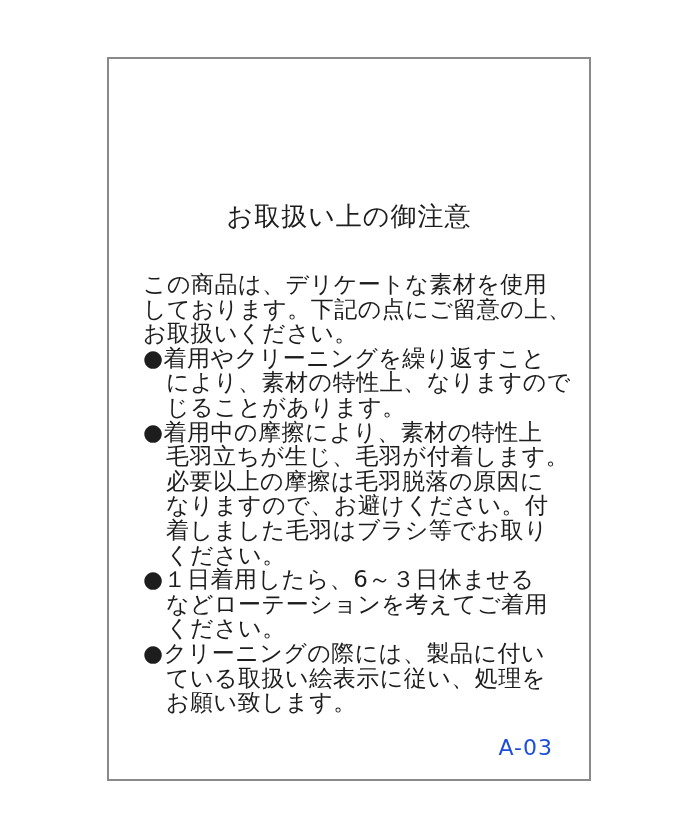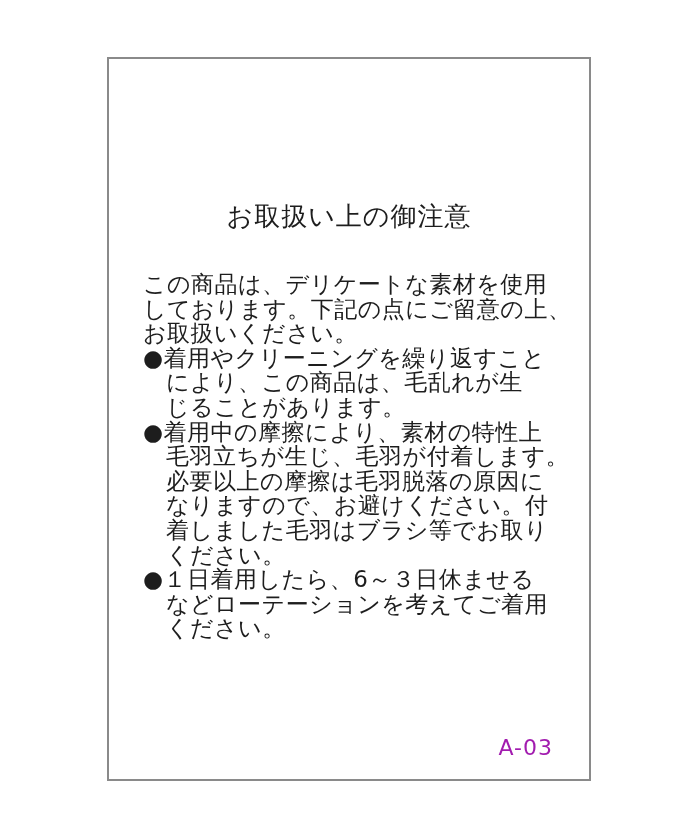--- a/index.html
+++ b/index.html
@@ -55,50 +55,53 @@
   }
   .bullet-item {
     white-space: pre;
     padding-left: 23px;
     text-indent: -23px;
   }
   .label-code {
     position: absolute;
     top: 676px;
     right: 36px;
-    color: #a21caf;
+    color: #1d4ed8;
     font-size: 22px;
     letter-spacing: 1px;
     white-space: pre;
   }
 </style>
 </head>
 <body>
 
 <div class="stage">
   <div class="care-card">
 
     <div class="title-block">
       <div class="title-line">お取扱い上の御注意</div>
     </div>
 
     <div class="body-block">
       <div class="intro-text">この商品は、デリケートな素材を使用
 しております。下記の点にご留意の上、
 お取扱いください。</div>
       <div class="bullet-item">●着用やクリーニングを繰り返すこと
-により、この商品は、毛乱れが生
+により、素材の特性上、なりますので
 じることがあります。</div>
       <div class="bullet-item">●着用中の摩擦により、素材の特性上
 毛羽立ちが生じ、毛羽が付着します。
 必要以上の摩擦は毛羽脱落の原因に
 なりますので、お避けください。付
 着しました毛羽はブラシ等でお取り
 ください。</div>
       <div class="bullet-item">●１日着用したら、6～３日休ませる
 などローテーションを考えてご着用
 ください。</div>
+      <div class="bullet-item">●クリーニングの際には、製品に付い
+ている取扱い絵表示に従い、処理を
+お願い致します。</div>
     </div>
 
     <div class="label-code">A-03</div>
 
   </div>
 </div>
 
 </body></html>

